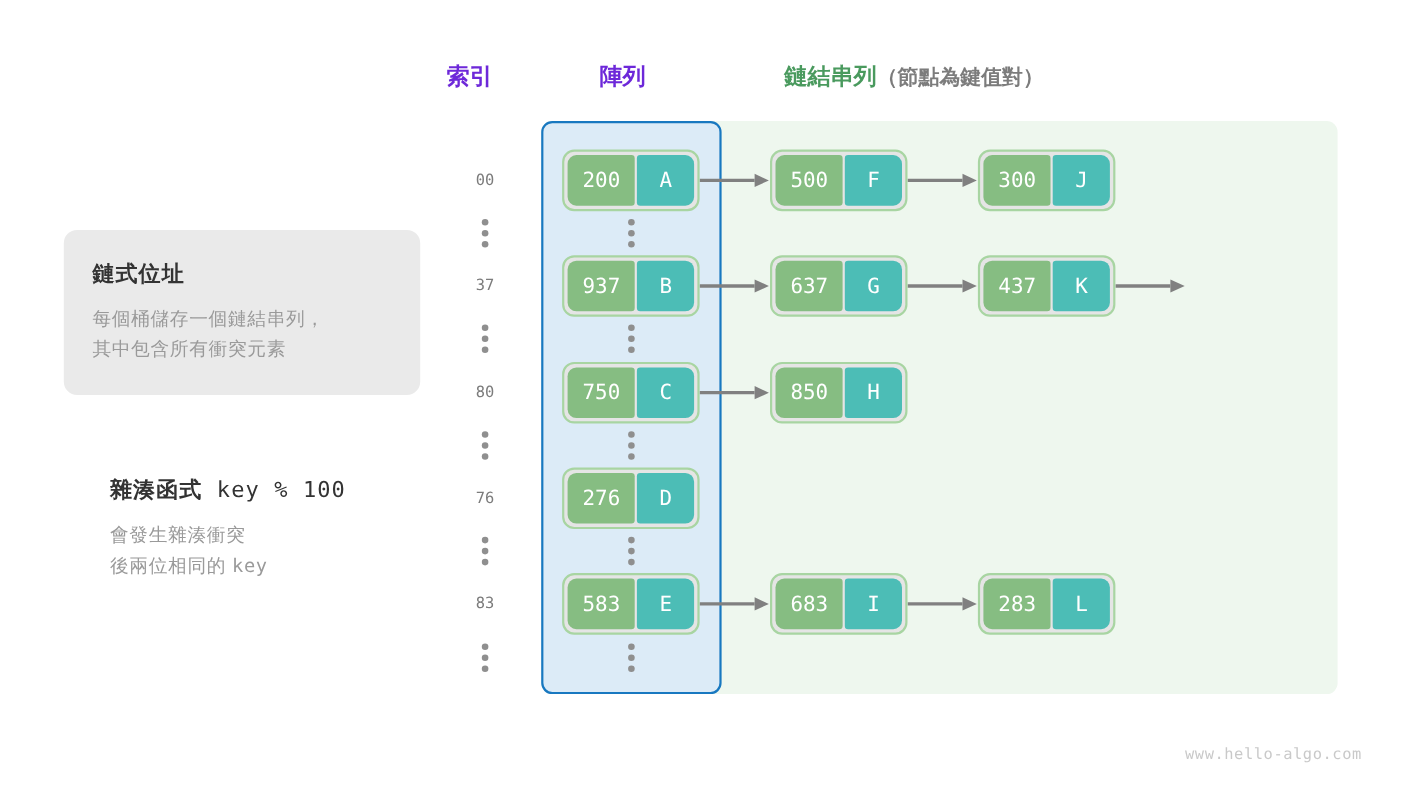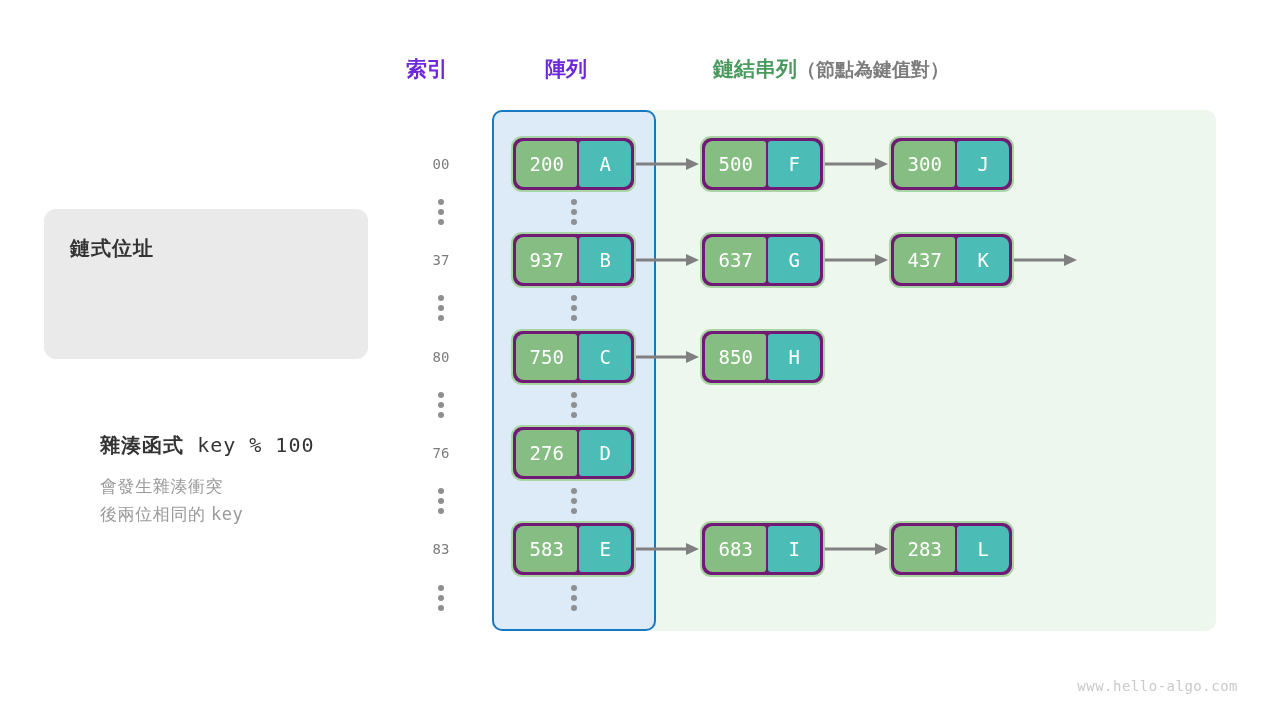--- a/index.html
+++ b/index.html
@@ -29,21 +29,21 @@
   #heading-list  { left: 713px; top: 55px; color: #4a9a5e; }
   #heading-list .sub {
     color: #7c7c7c;
     font-weight: bold;
     font-size: 19px;
   }
 
   
   #info-card {
     position: absolute;
-    left: 44px;
+    left: 58px;
     top: 209px;
     width: 324px;
     height: 150px;
     background: #eaeaea;
     border-radius: 12px;
     box-sizing: border-box;
     padding: 26px 0 0 26px;
   }
   #info-card-title {
     font-size: 20px;
@@ -138,21 +138,21 @@
     align-items: center;
   }
 
   
   .node {
     width: 125px;
     height: 56px;
     border: 2px solid #a8d5a2;
     border-radius: 11px;
     box-sizing: border-box;
-    background: #701a75;
+    background: #e5e5e5;
     display: flex;
     align-items: center;
     justify-content: center;
     padding: 3px;
     flex: none;
   }
   .node-key, .node-val {
     height: 100%;
     display: flex;
     align-items: center;
@@ -224,20 +224,24 @@
 </style>
 </head>
 <body>
 
 <div class="heading" id="heading-index">索引</div>
 <div class="heading" id="heading-array">陣列</div>
 <div class="heading" id="heading-list"><span>鏈結串列</span><span class="sub">（節點為鍵值對）</span></div>
 
 <div id="info-card">
   <div id="info-card-title">鏈式位址</div>
+  <div id="info-card-desc">
+    <div>每個桶儲存一個鏈結串列，</div>
+    <div>其中包含所有衝突元素</div>
+  </div>
 </div>
 
 <div id="hash-note">
   <div id="hash-note-title">
     <span>雜湊函式</span>&nbsp;&nbsp;<span class="mono">key % 100</span>
   </div>
   <div id="hash-note-desc">
     <div>會發生雜湊衝突</div>
     <div><span>後兩位相同的</span>&nbsp;<span class="mono">key</span></div>
   </div>

